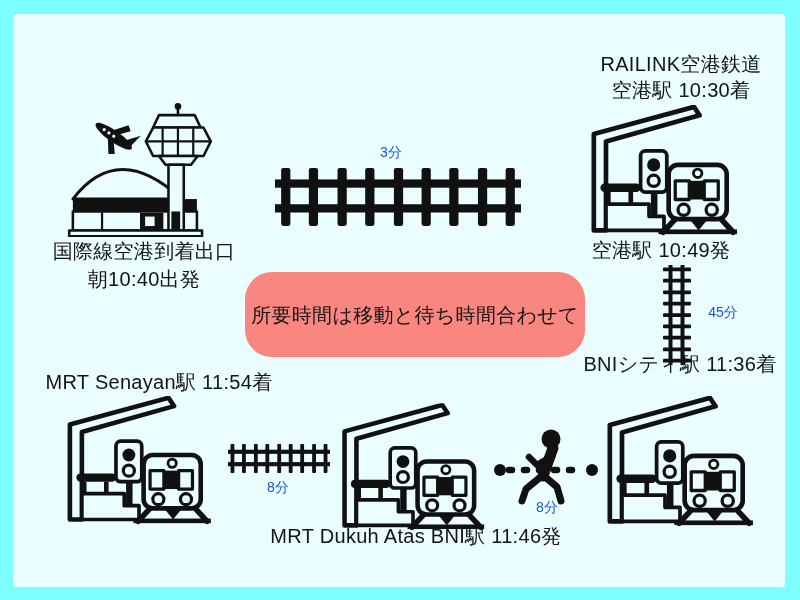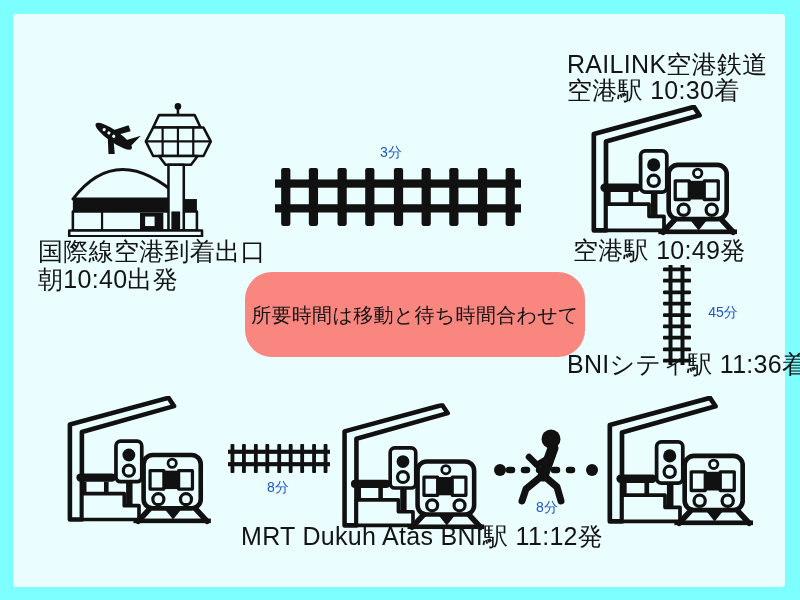--- a/index.html
+++ b/index.html
@@ -1,22 +1,22 @@
 <!DOCTYPE html>
 <html style="--outer-bg: #7dfeff; --panel-bg: #eafdff; --ink: #141414; --icon-black: #111111; --accent-blue: #1c55c8; --note-bg: #f9867f;"><head>
 <meta charset="utf-8">
 <style>
   html,body{margin:0;padding:0;}
   body{width:800px;height:600px;overflow:hidden;
        font-family:"Liberation Sans","DejaVu Sans",sans-serif;}
   .canvas{position:relative;width:800px;height:600px;background:var(--outer-bg,#7dfeff);}
   .panel{position:absolute;left:13px;top:14px;width:772px;height:573px;
          background:var(--panel-bg,#eafdff);border-radius:3px;}
-  .lbl{position:absolute;color:var(--ink,#141414);font-size:25px;line-height:28px;
-       text-align:left;white-space:nowrap;letter-spacing:0.3px;}
+  .lbl{position:absolute;color:var(--ink,#141414);font-size:20px;line-height:28px;
+       text-align:center;white-space:nowrap;letter-spacing:0.3px;}
   .dur{position:absolute;color:var(--accent-blue,#1c55c8);font-size:14px;line-height:24px;
        text-align:center;white-space:nowrap;font-weight:500;}
   .note{position:absolute;left:232px;top:258px;width:340px;height:85px;border-radius:27px;
         background:var(--note-bg,#f9867f);display:flex;
         justify-content:center;align-items:center;}
   .note div{color:var(--ink,#141414);font-size:20px;line-height:30px;white-space:nowrap;letter-spacing:0.3px;}
   svg.icon{position:absolute;overflow:visible;}
   .defs{position:absolute;width:0;height:0;}
 </style>
 </head>
@@ -167,25 +167,26 @@
           <path d="M52 46 L35 60 L31 72" stroke-width="7"></path>
           <path d="M52 46 L66 58 L70 72" stroke-width="7"></path>
         </g>
       </g>
     </svg>
     <div class="dur" style="left:502px;top:481px;width:64px">8分</div>
 
     <svg class="icon" style="left:327px;top:389px" width="146" height="128" viewBox="0 0 160 140">
         <use href="#sym-station"></use>
       </svg>
-    <div class="lbl" style="left:228px;top:508px;width:350px">MRT Dukuh Atas BNI駅 11:12発</div>
+    <div class="lbl" style="left:228px;top:508px;width:350px">MRT Dukuh Atas BNI駅 11:46発</div>
 
     <svg class="icon" style="left:215px;top:429px" width="102" height="31" viewBox="0 0 240 60" preserveAspectRatio="none">
         <use href="#sym-track-h"></use>
       </svg>
     <div class="dur" style="left:233px;top:461px;width:64px">8分</div>
 
+    <div class="lbl" style="left:20px;top:354px;width:252px">MRT Senayan駅 11:54着</div>
     <svg class="icon" style="left:52px;top:382px" width="148" height="129" viewBox="0 0 160 140">
         <use href="#sym-station"></use>
       </svg>
 
   </div>
 </div>
 
 </body></html>

